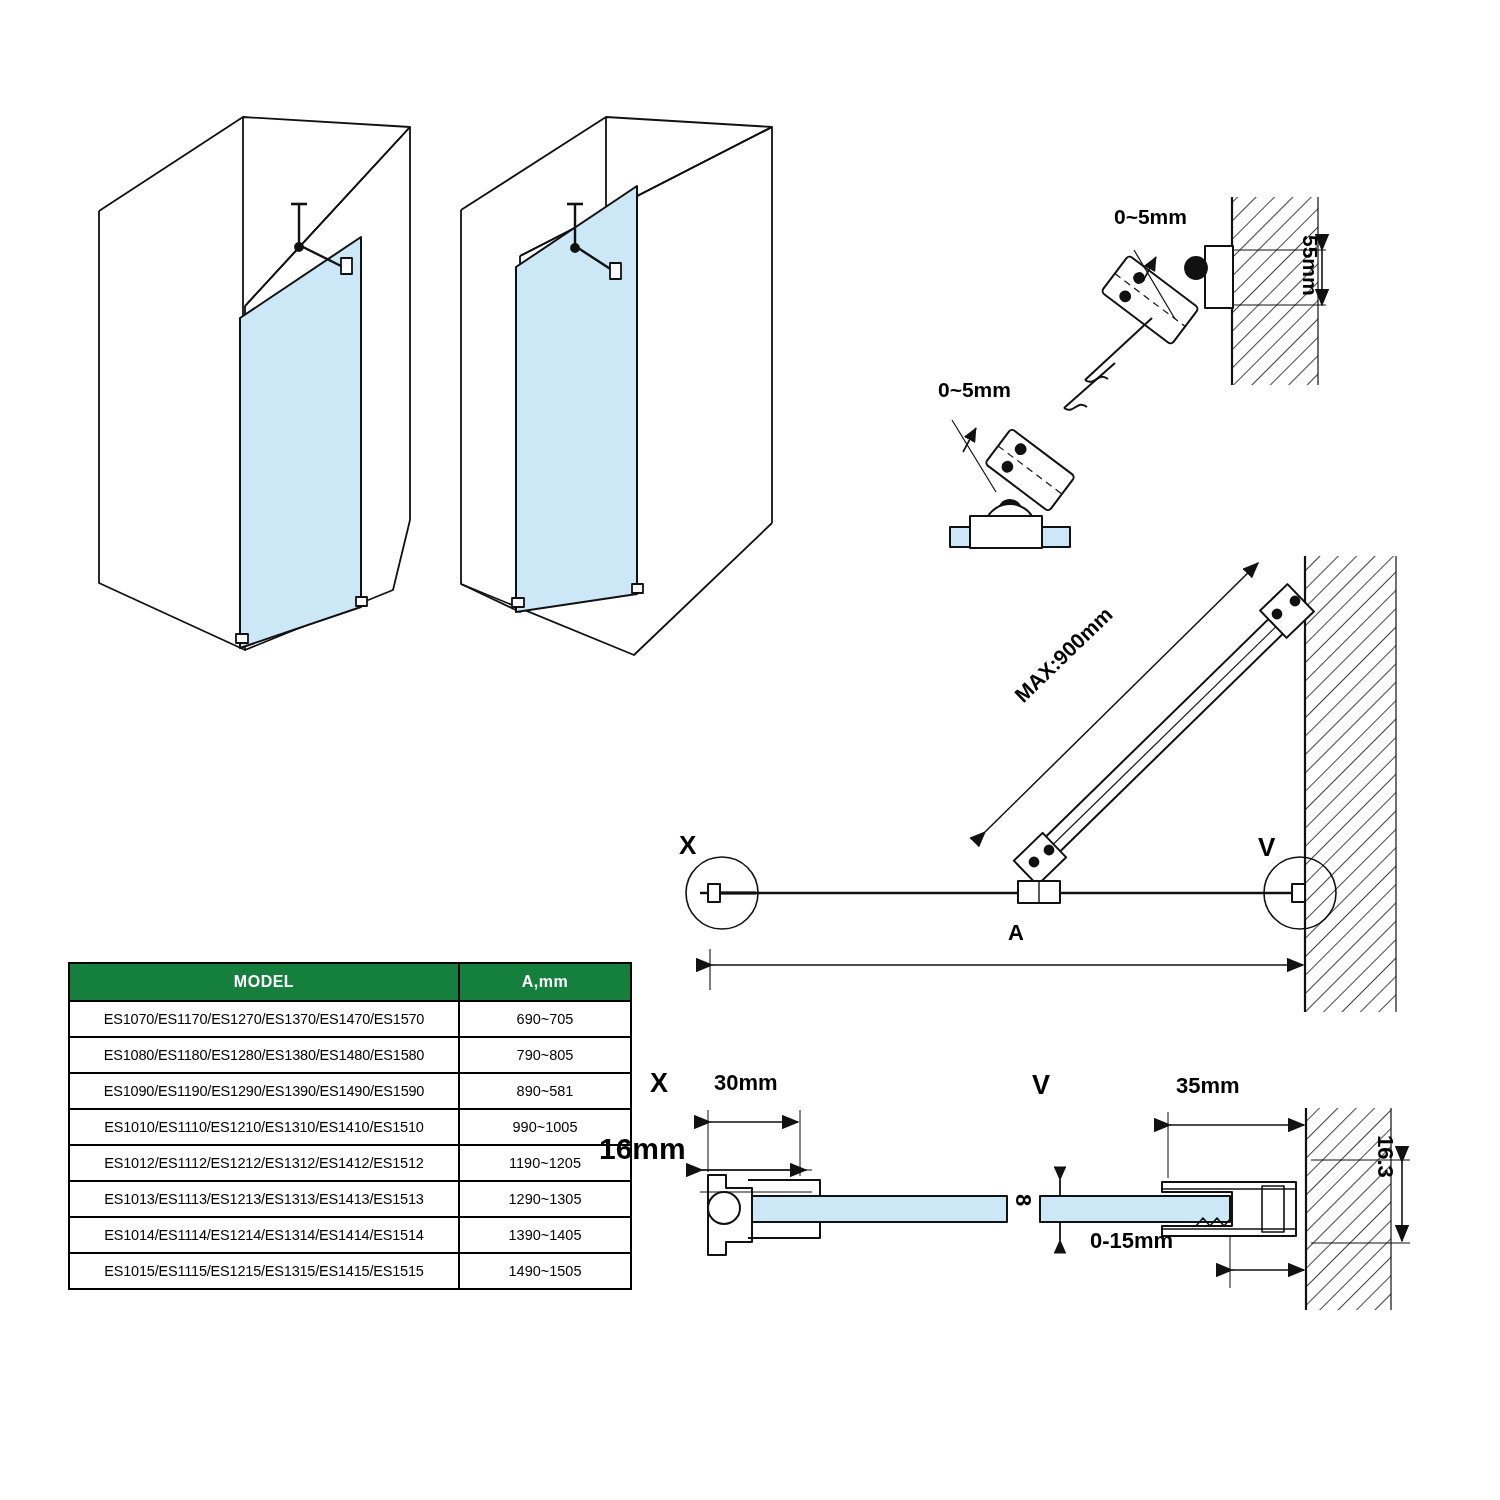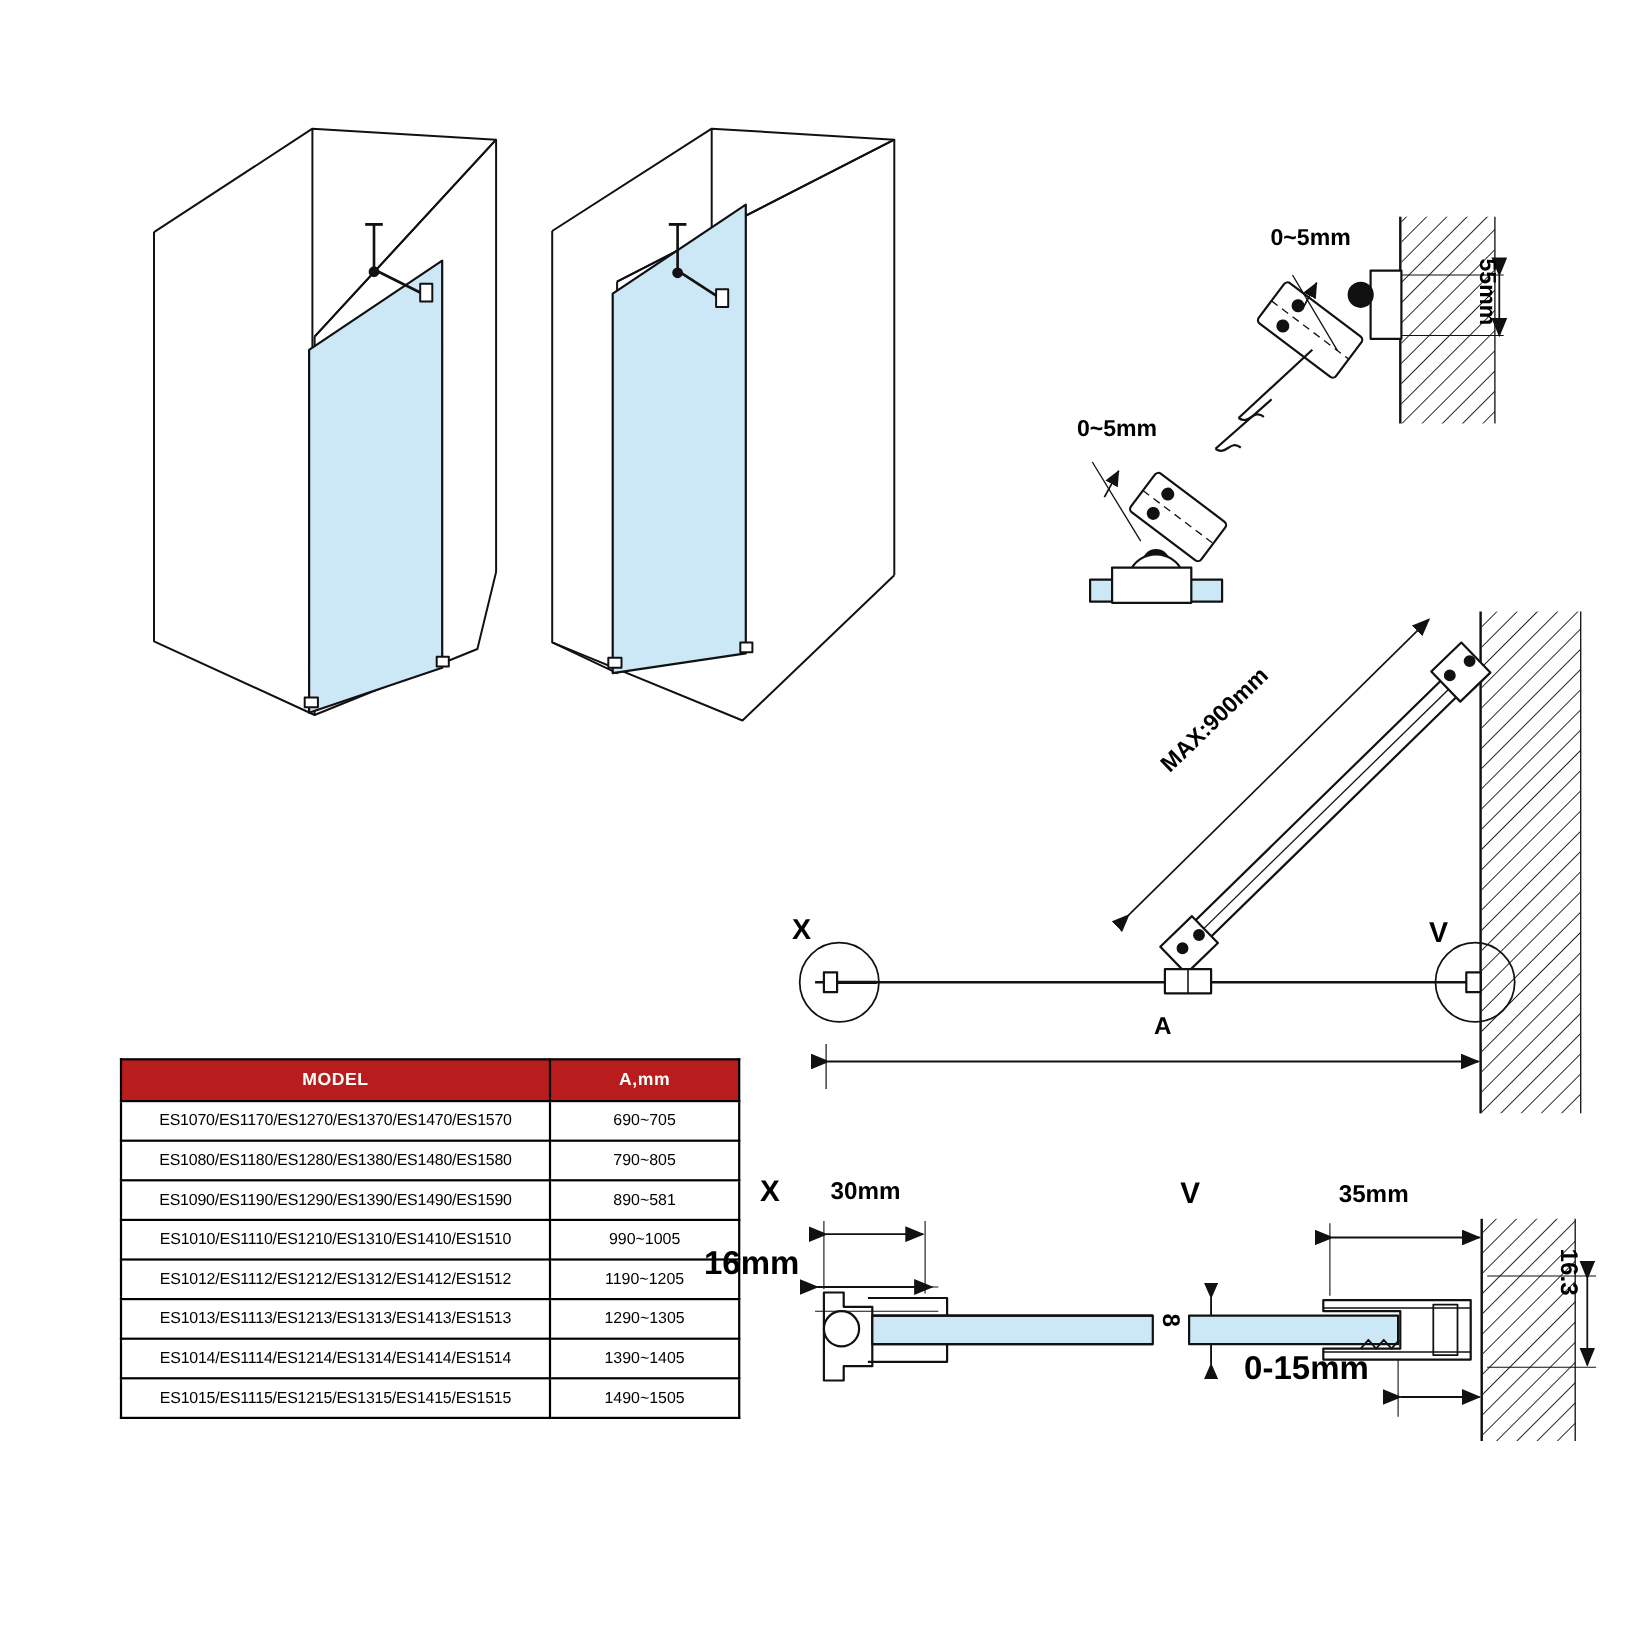--- a/index.html
+++ b/index.html
@@ -1,24 +1,24 @@
 <!DOCTYPE html>
 <html><head>
 <meta charset="utf-8">
 <style>
   html,body{margin:0;padding:0;background:#ffffff;}
   body{width:1500px;height:1500px;position:relative;overflow:hidden;
        font-family:"Liberation Sans", sans-serif;color:#000;}
-  .stage{position:absolute;left:0;top:0;width:1332px;height:1500px;margin-left:41px;}
+  .stage{position:absolute;left:0;top:0;width:1332px;height:1500px;}
   svg{display:block;}
   .lbl{position:absolute;font-weight:bold;white-space:nowrap;}
   
   #spec-table{position:absolute;left:68px;top:962px;border-collapse:collapse;}
   #spec-table th,#spec-table td{border:2px solid #000;font-size:14.5px;}
-  #spec-table thead th{background:#b91c1c;color:#fff;font-size:16px;font-weight:bold;
+  #spec-table thead th{background:#15803d;color:#fff;font-size:16px;font-weight:bold;
       padding:9px 0;text-align:center;letter-spacing:.5px;}
   #spec-table tbody td.model{width:368px;padding:9px 10px;text-align:center;letter-spacing:-0.2px;}
   #spec-table tbody td.amm{width:150px;padding:9px 10px;text-align:center;}
 </style>
 </head>
 <body>
 
 <div class="stage">
 
 <svg width="1500" height="1500" viewBox="0 0 1500 1500">
@@ -233,21 +233,21 @@
 <div class="lbl" style="left:599px;top:1132px;font-size:30px;">16mm</div>
 
 <div class="lbl" style="left:1032px;top:1070px;font-size:27px;">V</div>
 
 <div class="lbl" style="left:1176px;top:1073px;font-size:22px;">35mm</div>
 
 <div class="lbl" style="left:1398px;top:1135px;font-size:22px;transform:rotate(90deg);transform-origin:left top;">16.3</div>
 
 <div class="lbl" style="left:1036px;top:1194px;font-size:22px;transform:rotate(90deg);transform-origin:left top;">8</div>
 
-<div class="lbl" style="left:1090px;top:1228px;font-size:30px;">0-15mm</div>
+<div class="lbl" style="left:1090px;top:1228px;font-size:22px;">0-15mm</div>
 
 <table id="spec-table">
   <thead>
     <tr>
       <th>MODEL</th>
       <th>A,mm</th>
     </tr>
   </thead>
   <tbody>
     <tr>

